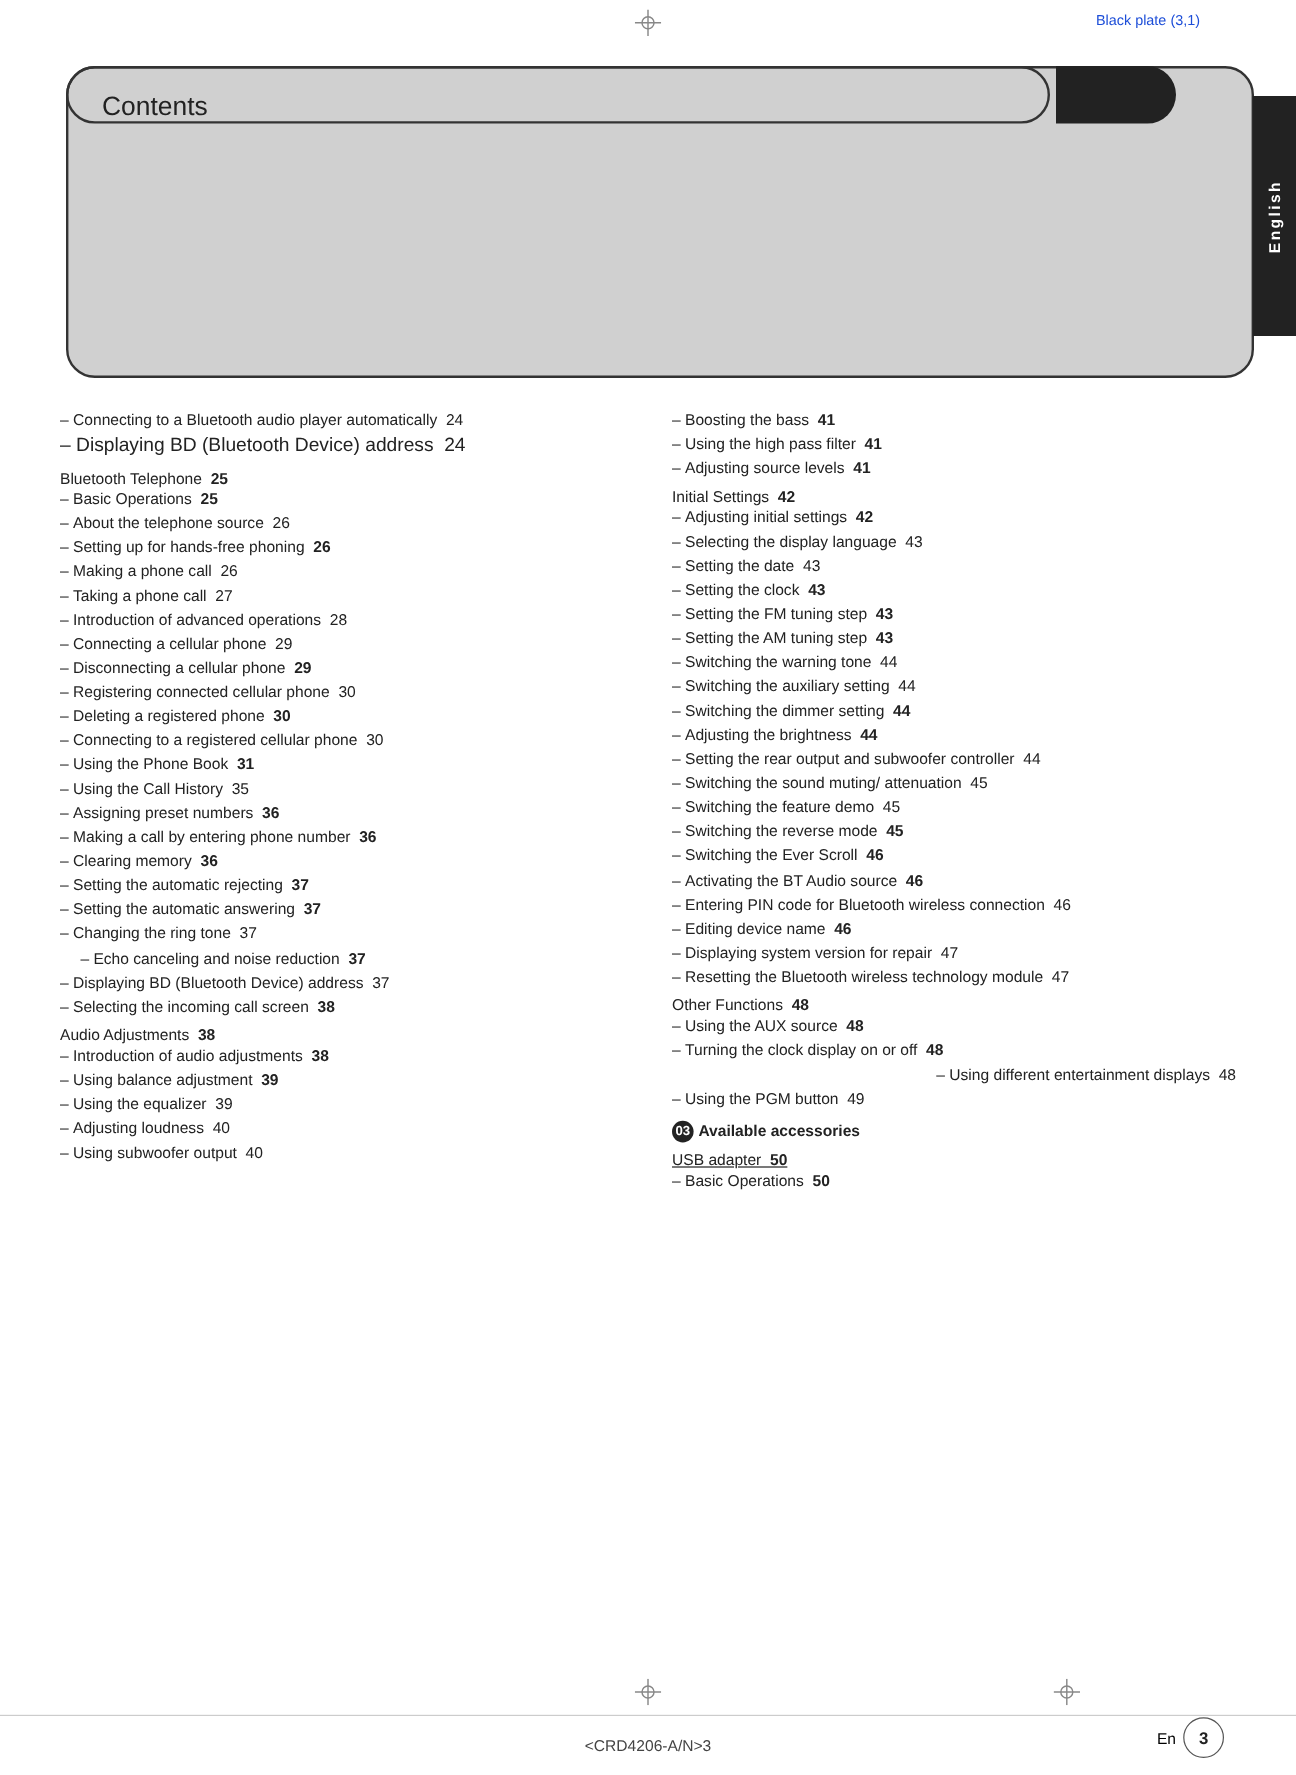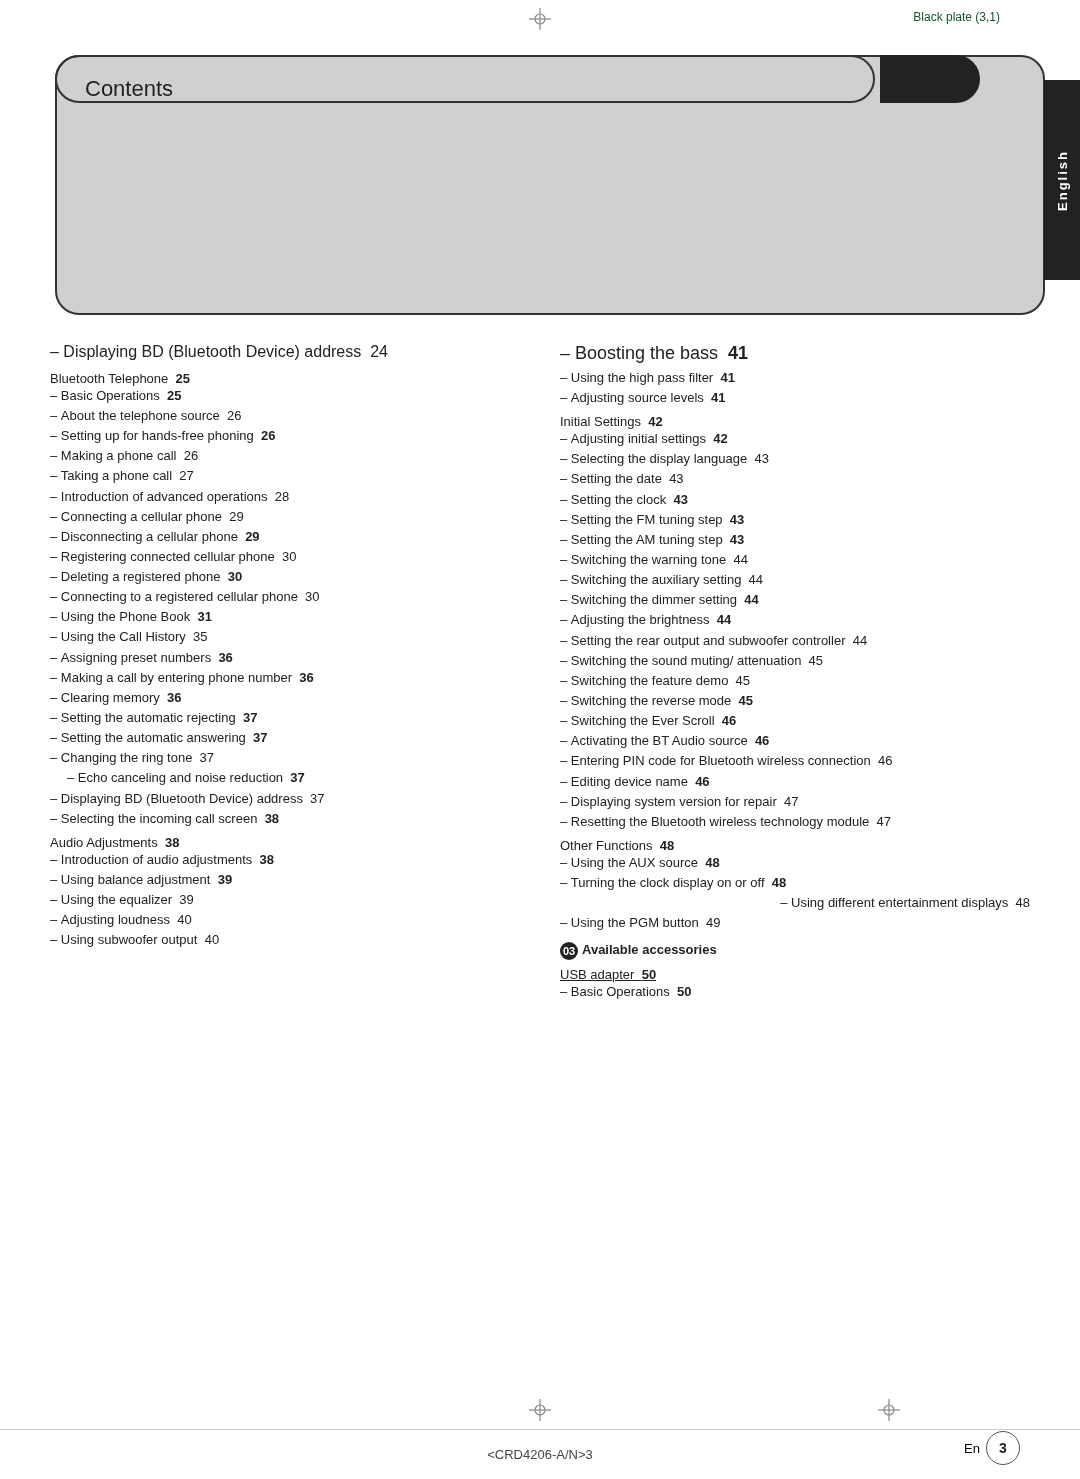--- a/index.html
+++ b/index.html
@@ -22,21 +22,21 @@
       background: #fff;
       display: flex;
       align-items: center;
       justify-content: center;
     }
     .plate-text {
       position: absolute;
       top: 10px;
       right: 80px;
       font-size: 12px;
-      color: #14532d;
+      color: #1d4ed8;
     }
 
     
     .right-tab {
       position: absolute;
       top: 80px;
       right: 0;
       width: 36px;
       height: 200px;
       background: #222;
@@ -173,20 +173,21 @@
   <span class="contents-title">Contents</span>
 </div>
 <div class="contents-header-box"></div>
 
 <div class="right-tab">
   <span class="right-tab-text">English</span>
 </div>
 
 <div class="main-content">
   <div class="col-left" id="col-left">
+      <div style="padding-left: 0px; font-size: 13px; line-height: 1.55;">–&nbsp;Connecting to a Bluetooth audio player automatically&nbsp;&nbsp;24</div>
       <div style="padding-left: 0px; font-size: 16px; line-height: 1.55;">–&nbsp;Displaying BD (Bluetooth Device) address&nbsp;&nbsp;24</div>
       <div style="margin-top: 6px; font-size: 13px;">Bluetooth Telephone&nbsp;&nbsp;<strong>25</strong></div>
       <div style="padding-left: 0px; font-size: 13px; line-height: 1.55;">–&nbsp;Basic Operations&nbsp;&nbsp;<strong>25</strong></div>
       <div style="padding-left: 0px; font-size: 13px; line-height: 1.55;">–&nbsp;About the telephone source&nbsp;&nbsp;26</div>
       <div style="padding-left: 0px; font-size: 13px; line-height: 1.55;">–&nbsp;Setting up for hands-free phoning&nbsp;&nbsp;<strong>26</strong></div>
       <div style="padding-left: 0px; font-size: 13px; line-height: 1.55;">–&nbsp;Making a phone call&nbsp;&nbsp;26</div>
       <div style="padding-left: 0px; font-size: 13px; line-height: 1.55;">–&nbsp;Taking a phone call&nbsp;&nbsp;27</div>
       <div style="padding-left: 0px; font-size: 13px; line-height: 1.55;">–&nbsp;Introduction of advanced operations&nbsp;&nbsp;28</div>
       <div style="padding-left: 0px; font-size: 13px; line-height: 1.55;">–&nbsp;Connecting a cellular phone&nbsp;&nbsp;29</div>
       <div style="padding-left: 0px; font-size: 13px; line-height: 1.55;">–&nbsp;Disconnecting a cellular phone&nbsp;&nbsp;<strong>29</strong></div>
@@ -205,21 +206,21 @@
       <div style="padding-left: 0px; font-size: 13px; line-height: 1.55;">–&nbsp;Displaying BD (Bluetooth Device) address&nbsp;&nbsp;37</div>
       <div style="padding-left: 0px; font-size: 13px; line-height: 1.55;">–&nbsp;Selecting the incoming call screen&nbsp;&nbsp;<strong>38</strong></div>
       <div style="margin-top: 6px; font-size: 13px;">Audio Adjustments&nbsp;&nbsp;<strong>38</strong></div>
       <div style="padding-left: 0px; font-size: 13px; line-height: 1.55;">–&nbsp;Introduction of audio adjustments&nbsp;&nbsp;<strong>38</strong></div>
       <div style="padding-left: 0px; font-size: 13px; line-height: 1.55;">–&nbsp;Using balance adjustment&nbsp;&nbsp;<strong>39</strong></div>
       <div style="padding-left: 0px; font-size: 13px; line-height: 1.55;">–&nbsp;Using the equalizer&nbsp;&nbsp;39</div>
       <div style="padding-left: 0px; font-size: 13px; line-height: 1.55;">–&nbsp;Adjusting loudness&nbsp;&nbsp;40</div>
       <div style="padding-left: 0px; font-size: 13px; line-height: 1.55;">–&nbsp;Using subwoofer output&nbsp;&nbsp;40</div>
     </div>
   <div class="col-right" id="col-right">
-      <div style="padding-left: 0px; font-size: 18px; line-height: 1.55;">–&nbsp;Boosting the bass&nbsp;&nbsp;<strong>41</strong></div>
+      <div style="padding-left: 0px; font-size: 13px; line-height: 1.55;">–&nbsp;Boosting the bass&nbsp;&nbsp;<strong>41</strong></div>
       <div style="padding-left: 0px; font-size: 13px; line-height: 1.55;">–&nbsp;Using the high pass filter&nbsp;&nbsp;<strong>41</strong></div>
       <div style="padding-left: 0px; font-size: 13px; line-height: 1.55;">–&nbsp;Adjusting source levels&nbsp;&nbsp;<strong>41</strong></div>
       <div style="margin-top: 6px; font-size: 13px;">Initial Settings&nbsp;&nbsp;<strong>42</strong></div>
       <div style="padding-left: 0px; font-size: 13px; line-height: 1.55;">–&nbsp;Adjusting initial settings&nbsp;&nbsp;<strong>42</strong></div>
       <div style="padding-left: 0px; font-size: 13px; line-height: 1.55;">–&nbsp;Selecting the display language&nbsp;&nbsp;43</div>
       <div style="padding-left: 0px; font-size: 13px; line-height: 1.55;">–&nbsp;Setting the date&nbsp;&nbsp;43</div>
       <div style="padding-left: 0px; font-size: 13px; line-height: 1.55;">–&nbsp;Setting the clock&nbsp;&nbsp;<strong>43</strong></div>
       <div style="padding-left: 0px; font-size: 13px; line-height: 1.55;">–&nbsp;Setting the FM tuning step&nbsp;&nbsp;<strong>43</strong></div>
       <div style="padding-left: 0px; font-size: 13px; line-height: 1.55;">–&nbsp;Setting the AM tuning step&nbsp;&nbsp;<strong>43</strong></div>
       <div style="padding-left: 0px; font-size: 13px; line-height: 1.55;">–&nbsp;Switching the warning tone&nbsp;&nbsp;44</div>

